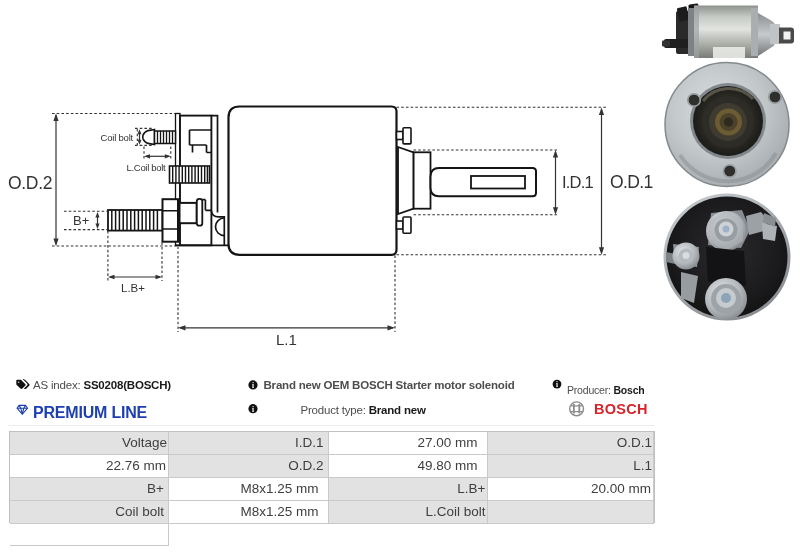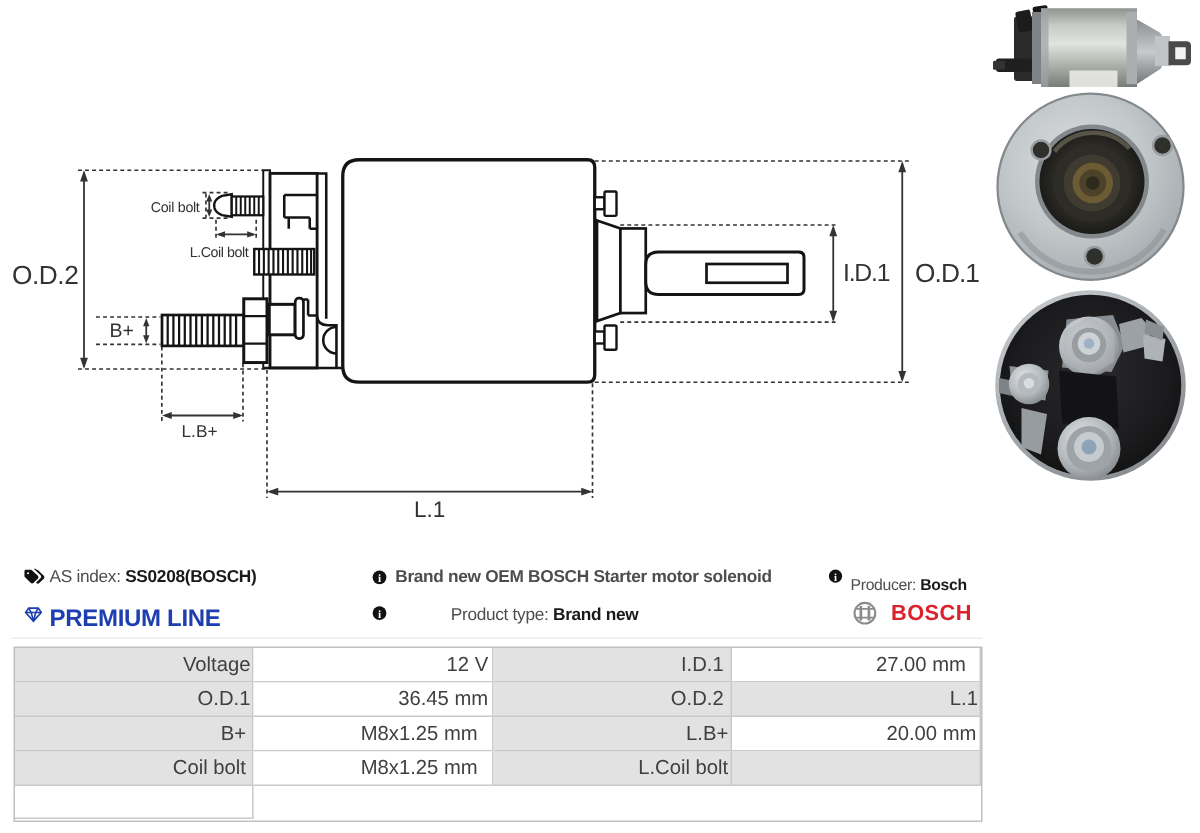--- a/index.html
+++ b/index.html
@@ -1,19 +1,19 @@
 <!DOCTYPE html>
 <html><head>
 <meta charset="utf-8">
 <style>
   html,body{margin:0;padding:0;background:#fff;}
   body{width:800px;height:555px;position:relative;font-family:"Liberation Sans",sans-serif;overflow:hidden;}
   .abs{position:absolute;}
   
-  #tbl{position:absolute;left:9px;top:431px;width:646px;height:117px;border:1px solid #c0c0c0;box-sizing:border-box;display:grid;grid-template-columns:159px 159.5px 159px 166.5px;grid-auto-rows:22.9px;font-size:13.5px;color:#3f3f3f;}
+  #tbl{position:absolute;left:9px;top:431px;width:646px;height:92px;border:1px solid #c0c0c0;box-sizing:border-box;display:grid;grid-template-columns:159px 159.5px 159px 166.5px;grid-auto-rows:22.9px;font-size:13.5px;color:#3f3f3f;}
   #tbl div{border-right:1px solid #c9c9c9;border-bottom:1px solid #c9c9c9;box-sizing:border-box;text-align:right;line-height:21.8px;white-space:nowrap;overflow:hidden;}
   #tbl .g{background:#e2e2e2;padding-right:1px;}
   #tbl .w{background:#fff;padding-right:2px;}
   #tbl .g2{background:#e2e2e2;padding-right:4px;}
   #tbl .w2{background:#fff;padding-right:9px;}
   .it{font-size:11.5px;letter-spacing:-0.2px;color:#4d4d4d;}
   .it b{color:#1a1a1a;text-align:right;}
 </style>
 </head>
 <body>
@@ -255,26 +255,26 @@
 
 <g stroke="#8c8c8c" fill="none">
   <circle cx="576.6" cy="38.8" r="6.9" stroke-width="1.4"></circle>
   <path d="M570.5 35.9 H582.7 M570.5 41.7 H582.7" stroke-width="1.2"></path>
   <path d="M573.9 34 V43.6 M579.3 34 V43.6" stroke-width="1.8"></path>
 </g>
 </svg>
 
 <div id="tbl">
 <div class="g">Voltage</div>
-    <div class="w">12 V</div>
     <div class="g2">I.D.1</div>
     <div class="w2">27.00 mm</div>
 <div class="g">O.D.1</div>
-    <div class="w">36.45 mm</div>
+    <div class="w">22.76 mm</div>
     <div class="g2">O.D.2</div>
+    <div class="w2">49.80 mm</div>
 <div class="g">L.1</div>
     <div class="g2">B+</div>
     <div class="w2">M8x1.25 mm</div>
 <div class="g">L.B+</div>
     <div class="w">20.00 mm</div>
     <div class="g2">Coil bolt</div>
     <div class="w2">M8x1.25 mm</div>
 <div class="g">L.Coil bolt</div>
     <div class="g2">&nbsp;</div>
     <div class="w2">&nbsp;</div>

